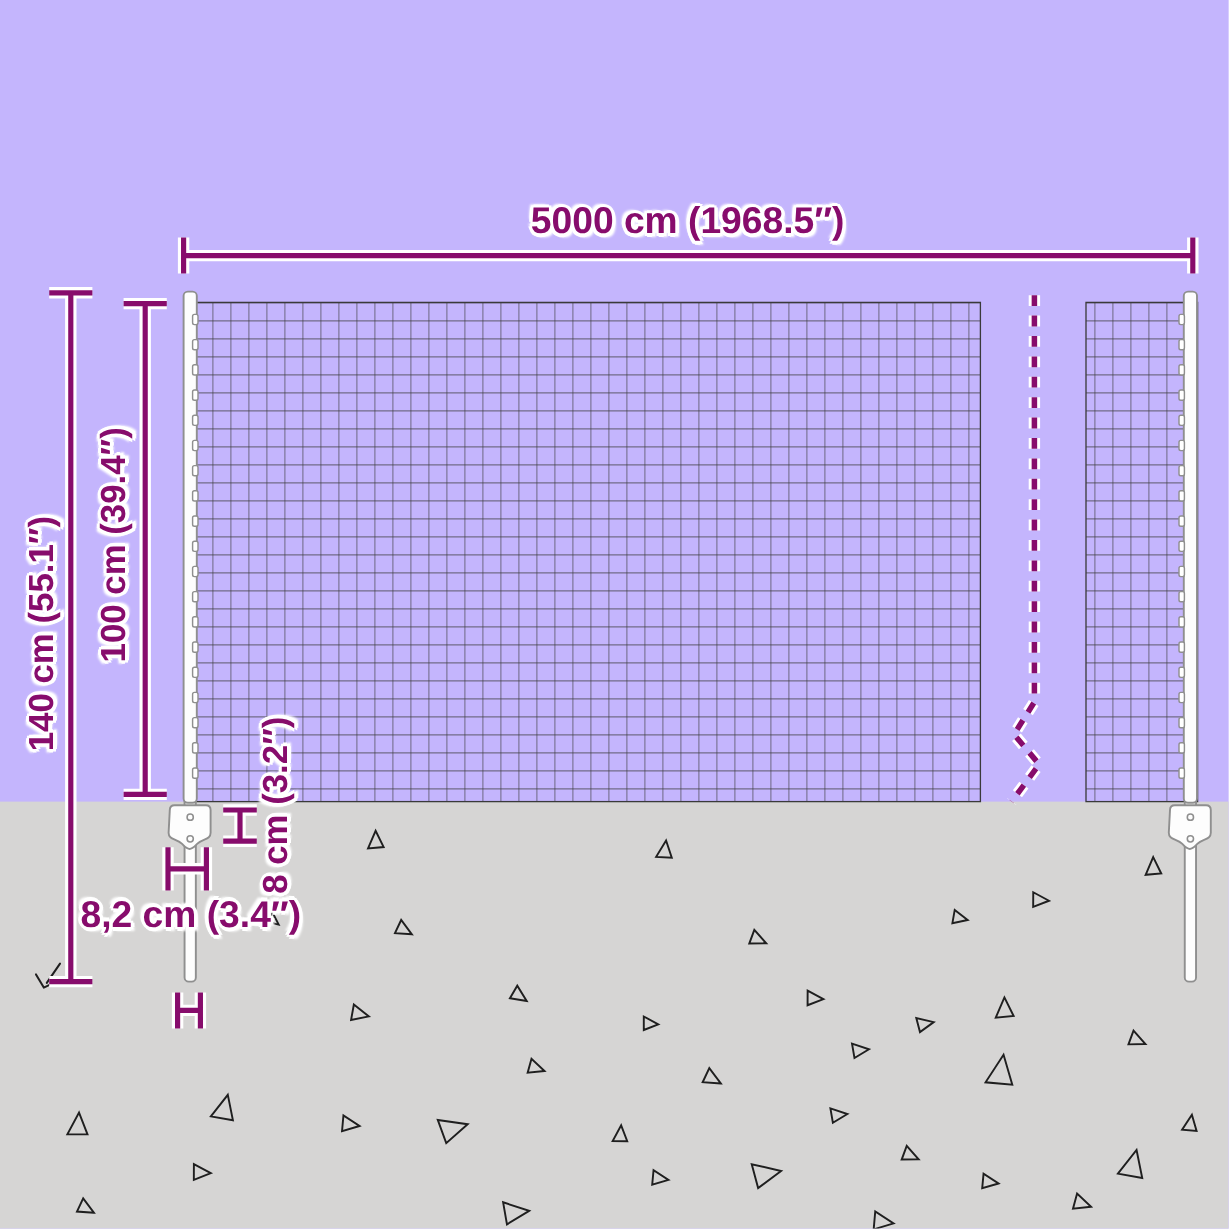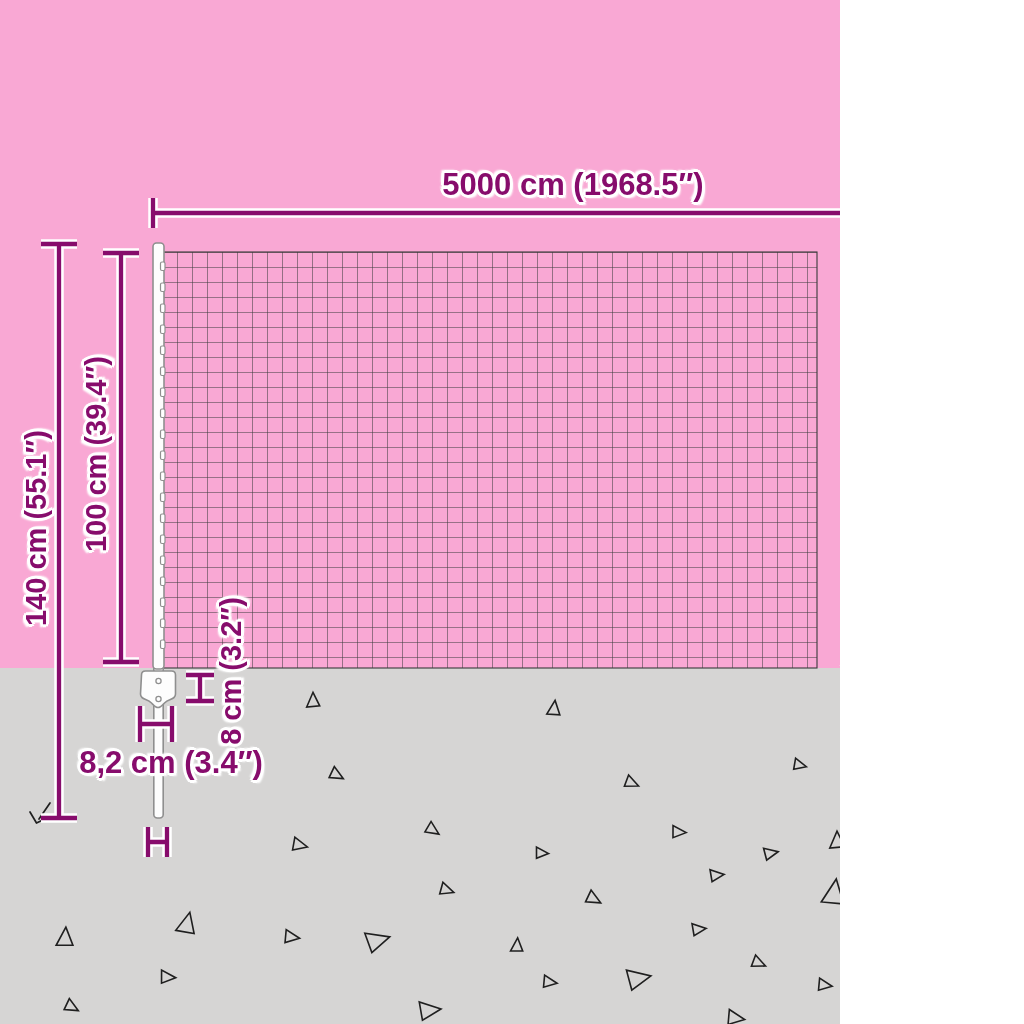--- a/index.html
+++ b/index.html
@@ -1,16 +1,16 @@
 <!DOCTYPE html>
 <html style="--accent: #870c6c; --ground: #d6d5d4; --mesh-line: #3a3a3a; --metal-stroke: #8f8f8f; --triangle-stroke: #1f1f1f;"><head>
 <meta charset="utf-8">
 <style>
   html,body{margin:0;padding:0;background:#fff;}
-  .stage{position:relative;width:840px;height:1024px;background:#f9a8d4;overflow:hidden;
+  .stage{position:relative;width:1024px;height:1024px;background:#c4b5fd;overflow:hidden;
          font-family:"Liberation Sans",sans-serif;}
   svg{position:absolute;left:0;top:0;}
   
   .ground{fill:var(--ground,#d6d5d4);}
   .tri{fill:none;stroke:var(--triangle-stroke,#1f1f1f);stroke-width:1.6;stroke-linejoin:miter;}
   .sketch{fill:none;stroke:var(--triangle-stroke,#1f1f1f);stroke-width:1.7;stroke-linecap:round;stroke-linejoin:round;}
   
   .mesh-rect{fill:url(#meshp);stroke:var(--mesh-line,#3a3a3a);stroke-width:1.1;}
   .mesh-grid-line{fill:none;stroke:var(--mesh-line,#3a3a3a);stroke-width:1.05;}
   
@@ -175,14 +175,14 @@
     <g>
       <path class="dim-casing" d="M148 827 V857 M148 842 H167 M167 827 V857"></path>
       <path class="dim" d="M148 827 V857 M148 842 H167 M167 827 V857"></path>
     </g>
   </svg>
 
   <div class="lbl h" style="left:573px;top:184px;">5000 cm (1968.5″)</div>
   <div class="lbl v fs29" style="left:36px;top:528px;">140 cm (55.1″)</div>
   <div class="lbl v fs29" style="left:96px;top:454px;">100 cm (39.4″)</div>
   <div class="lbl v fs29" style="left:231px;top:671px;">8 cm (3.2″)</div>
-  <div class="lbl h" style="left:159px;top:762px;margin-left:12px;">8,2 cm (3.4″)</div>
+  <div class="lbl h" style="left:159px;top:762px;">8,2 cm (3.4″)</div>
 </div>
 
 </body></html>

